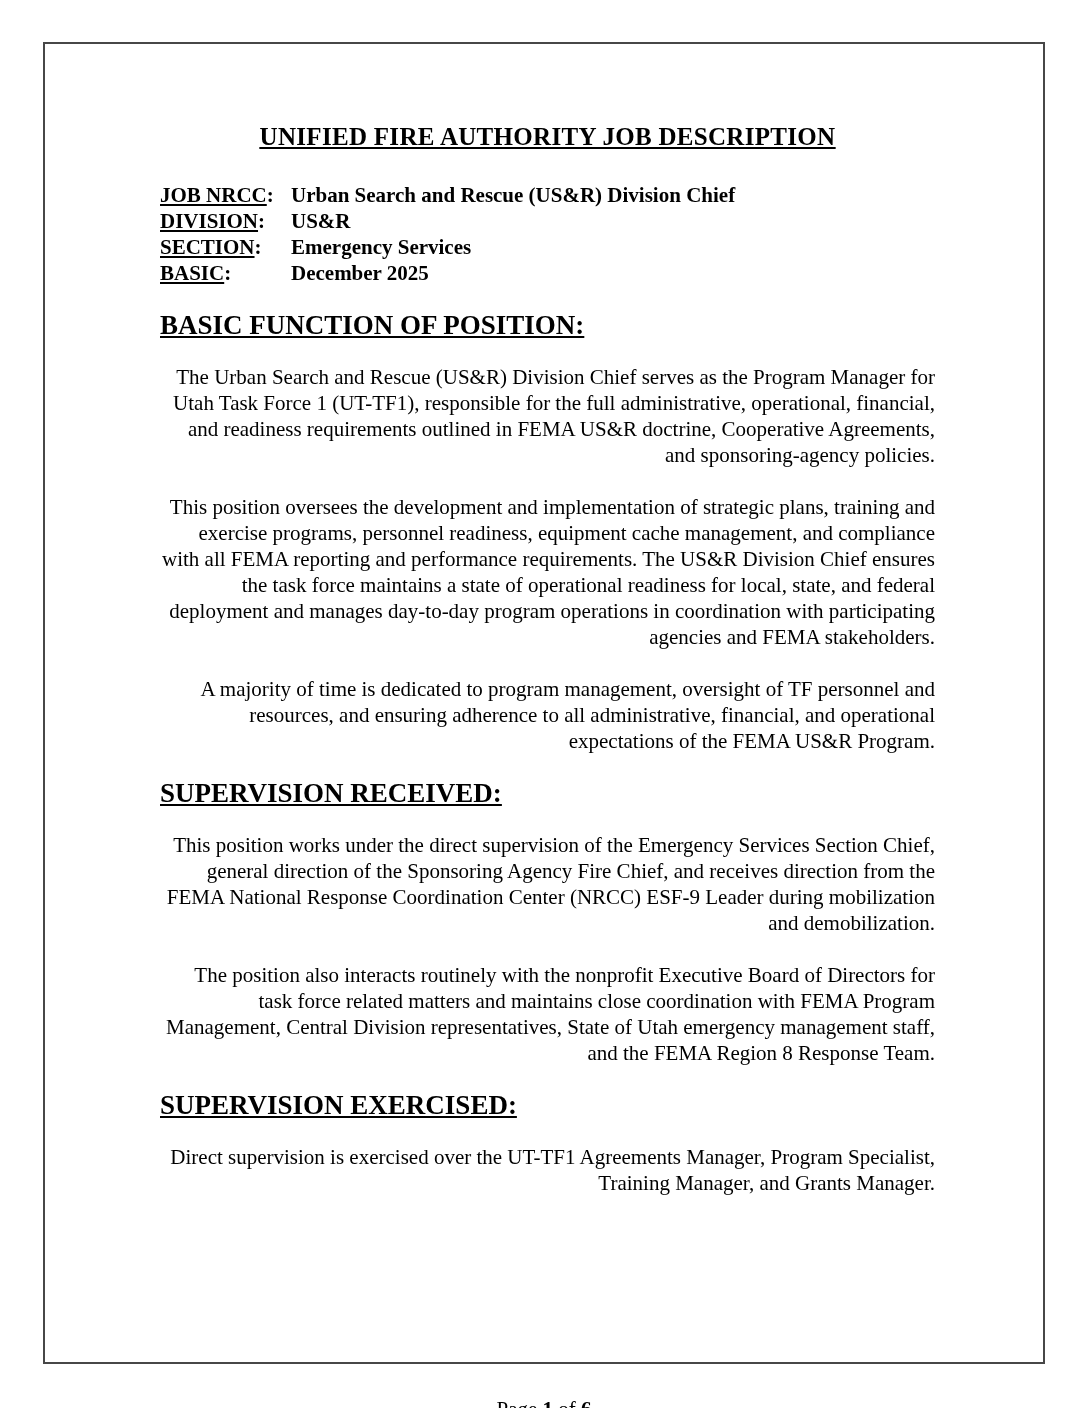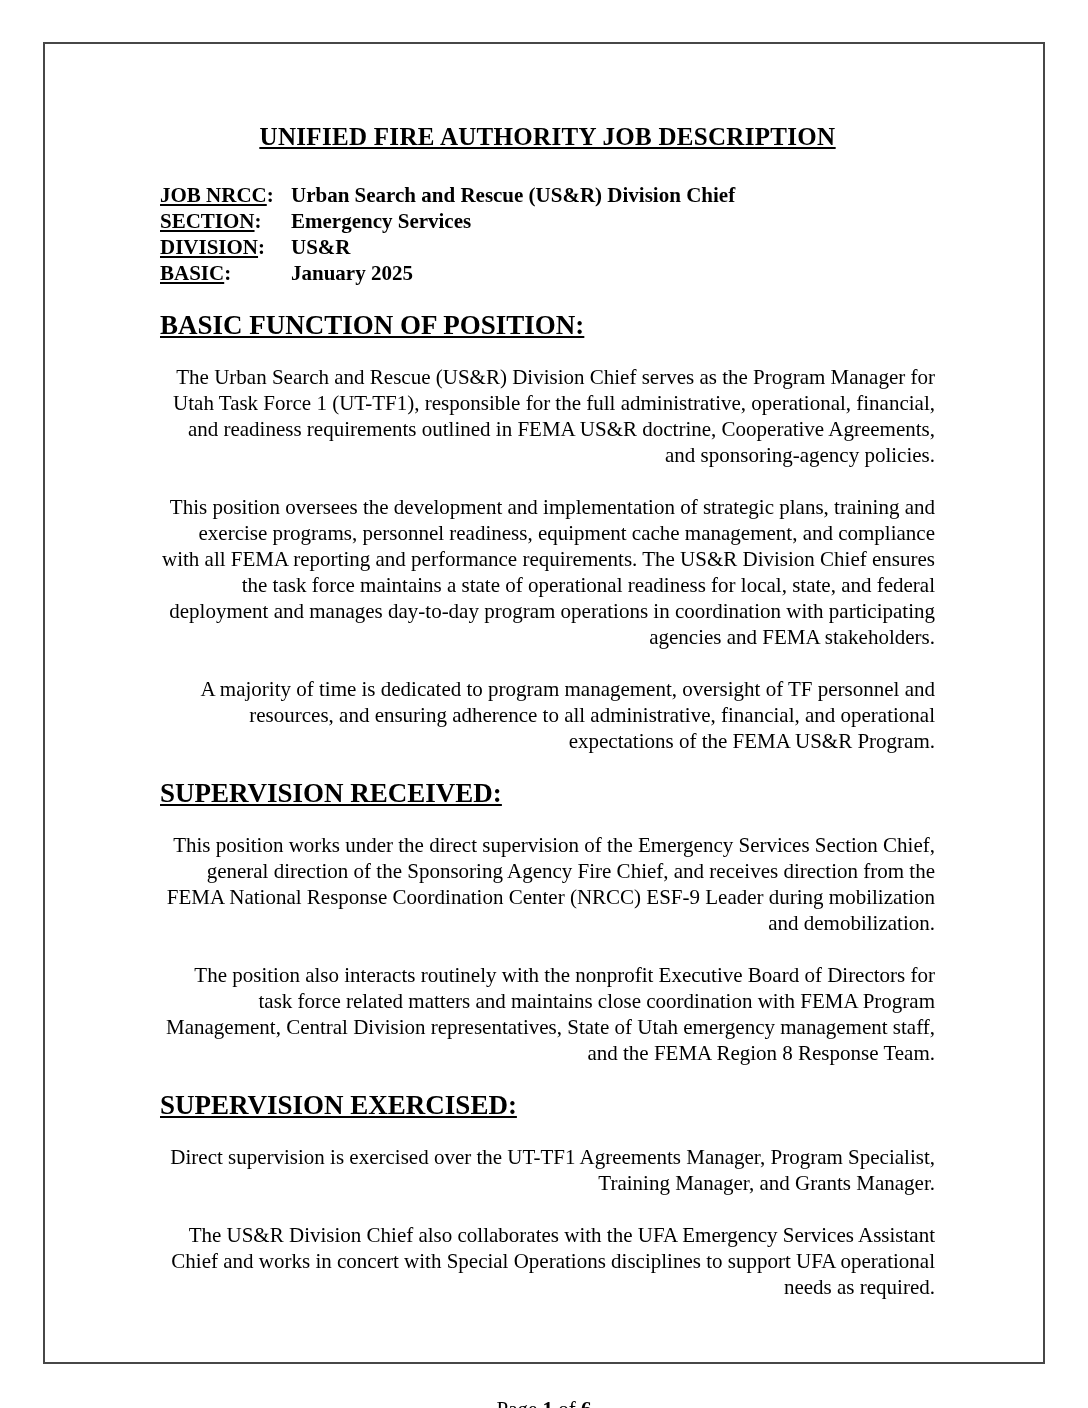--- a/index.html
+++ b/index.html
@@ -84,50 +84,49 @@
 <div class="content">
 
   <h1 class="doc-title"><span class="u">UNIFIED FIRE AUTHORITY JOB DESCRIPTION</span></h1>
 
   <div class="meta-block">
     <div class="meta-row">
       <span class="meta-label"><span class="u">JOB NRCC</span><span>:</span></span>
       <span class="meta-value">Urban Search and Rescue (US&amp;R) Division Chief</span>
     </div>
     <div class="meta-row">
+      <span class="meta-label"><span class="u">DIVISION</span><span>:</span></span>
+      <span class="meta-value">US&amp;R</span>
+    </div>
+    <div class="meta-row">
       <span class="meta-label"><span class="u">SECTION</span><span>:</span></span>
       <span class="meta-value">Emergency Services</span>
     </div>
     <div class="meta-row">
-      <span class="meta-label"><span class="u">DIVISION</span><span>:</span></span>
-      <span class="meta-value">US&amp;R</span>
-    </div>
-    <div class="meta-row">
       <span class="meta-label"><span class="u">BASIC</span><span>:</span></span>
-      <span class="meta-value">January 2025</span>
+      <span class="meta-value">December 2025</span>
     </div>
   </div>
 
   <div>
     <div class="section-heading"><span class="u">BASIC FUNCTION OF POSITION:</span></div>
     <p class="para">The Urban Search and Rescue (US&amp;R) Division Chief serves as the Program Manager for Utah Task Force 1 (UT-TF1), responsible for the full administrative, operational, financial, and readiness requirements outlined in FEMA US&amp;R doctrine, Cooperative Agreements, and sponsoring-agency policies.</p>
     <p class="para">This position oversees the development and implementation of strategic plans, training and exercise programs, personnel readiness, equipment cache management, and compliance with all FEMA reporting and performance requirements. The US&amp;R Division Chief ensures the task force maintains a state of operational readiness for local, state, and federal deployment and manages day-to-day program operations in coordination with participating agencies and FEMA stakeholders.</p>
     <p class="para">A majority of time is dedicated to program management, oversight of TF personnel and resources, and ensuring adherence to all administrative, financial, and operational expectations of the FEMA US&amp;R Program.</p>
   </div>
 
   <div>
     <div class="section-heading"><span class="u">SUPERVISION RECEIVED:</span></div>
     <p class="para">This position works under the direct supervision of the Emergency Services Section Chief, general direction of the Sponsoring Agency Fire Chief, and receives direction from the FEMA National Response Coordination Center (NRCC) ESF-9 Leader during mobilization and demobilization.</p>
     <p class="para">The position also interacts routinely with the nonprofit Executive Board of Directors for task force related matters and maintains close coordination with FEMA Program Management, Central Division representatives, State of Utah emergency management staff, and the FEMA Region 8 Response Team.</p>
   </div>
 
   <div>
     <div class="section-heading"><span class="u">SUPERVISION EXERCISED:</span></div>
     <p class="para">Direct supervision is exercised over the UT-TF1 Agreements Manager, Program Specialist, Training Manager, and Grants Manager.</p>
-    <p class="para">The US&amp;R Division Chief also collaborates with the UFA Emergency Services Assistant Chief and works in concert with Special Operations disciplines to support UFA operational needs as required.</p>
   </div>
 
 </div>
 
 <div class="footer">
   <span>Page</span>
   <b>1</b>
   <span>of</span>
   <b>6</b>
 </div>

